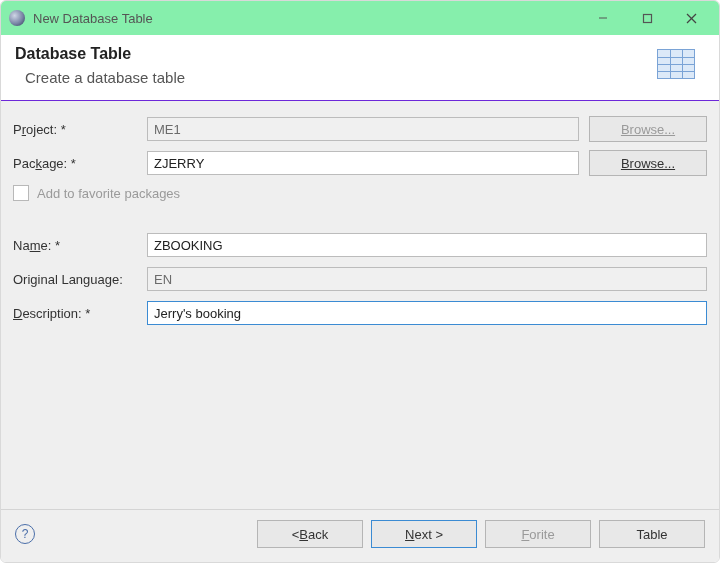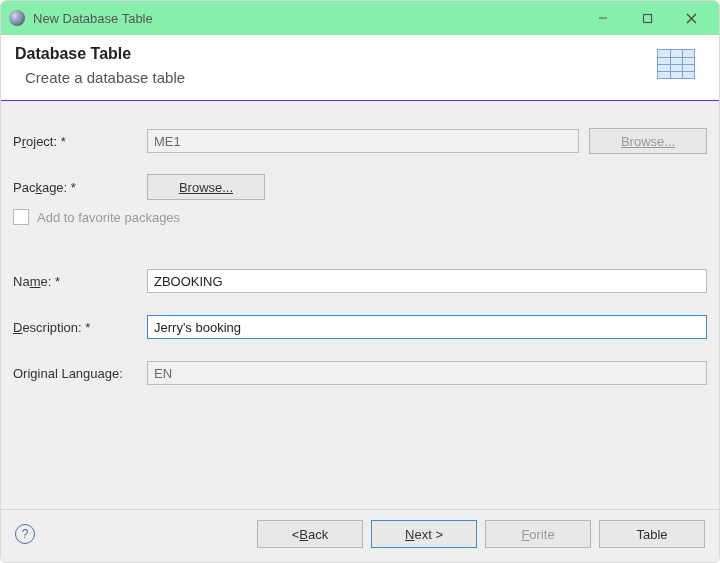--- a/index.html
+++ b/index.html
@@ -29,21 +29,21 @@
   .wiz-header .titles{flex:1;}
   .wiz-header h1{margin:0 0 6px 0;font-size:16px;font-weight:700;color:#222;}
   .wiz-header .sub{margin:0 0 0 10px;font-size:15px;color:#555;}
   .wiz-icon{width:42px;height:34px;margin-top:4px;flex:0 0 auto;}
   .wiz-icon .tbl{width:36px;height:28px;border:1px solid #7aa3d6;background:#dce9f8;position:relative;}
   .wiz-icon .tbl::before,.wiz-icon .tbl::after{content:"";position:absolute;background:#7aa3d6;}
   .wiz-icon .tbl::before{left:0;right:0;top:7px;height:1px;box-shadow:0 7px 0 #7aa3d6,0 14px 0 #7aa3d6;}
   .wiz-icon .tbl::after{top:0;bottom:0;left:12px;width:1px;box-shadow:12px 0 0 #7aa3d6;}
   
   .form-area{flex:1 1 auto;background:var(--bg);padding:14px 12px 8px 12px;display:flex;flex-direction:column;gap:6px;overflow:hidden;}
-  .row{display:flex;align-items:center;gap:10px;min-height:28px;margin-top:12px;}
+  .row{display:flex;align-items:center;gap:10px;min-height:28px;}
   .row label{width:124px;flex:0 0 124px;color:#333;}
   .row label .ul{text-decoration:underline;}
   .row input[type=text]{flex:1 1 auto;height:24px;box-sizing:border-box;border:1px solid var(--border);background:var(--input-bg);padding:0 6px;font:inherit;color:#222;}
   .row input[readonly]{background:var(--input-readonly);color:#6b6b6b;}
   .row input.focused{border:1px solid var(--focus);outline:1px solid var(--focus);outline-offset:-1px;}
   .row .btn{flex:0 0 118px;height:26px;border:1px solid var(--button-border);background:var(--button-bg);font:inherit;color:#333;text-decoration:underline;}
   .row .btn.disabled{color:#9a9a9a;}
   .chkrow{display:flex;align-items:flex-end;gap:8px;padding:2px 0 8px 0;color:#9a9a9a;}
   .chkbox{width:14px;height:14px;border:1px solid #b8b8b8;background:#fff;}
   .divider{height:10px;}
@@ -96,43 +96,44 @@
   <div class="form-area">
 
     <div class="row">
       <label><span>P</span><span class="ul">r</span><span>oject: *</span></label>
       <input type="text" readonly="" value="ME1" style="">
       <button class="btn disabled">Browse...</button>
     </div>
 
     <div class="row">
       <label><span>Pac</span><span class="ul">k</span><span>age: *</span></label>
+      <input type="text" value="ZJERRY" style="">
       <button class="btn">Browse...</button>
     </div>
 
     <div class="chkrow">
       <div class="chkbox"></div>
       <span><span>Add to fa</span><span class="ul">v</span><span>orite packages</span></span>
     </div>
 
     <div class="divider"></div>
 
     <div class="row">
       <label><span>Na</span><span class="ul">m</span><span>e: *</span></label>
       <input type="text" value="ZBOOKING" style="">
     </div>
 
     <div class="row">
-      <label><span></span><span class="ul">D</span><span>escription: *</span></label>
-      <input type="text" class="focused" value="Jerry's booking" style="">
+      <label>Original Language:</label>
+      <input type="text" readonly="" value="EN" style="">
     </div>
 
     <div class="row">
-      <label>Original Language:</label>
-      <input type="text" readonly="" value="EN" style="">
+      <label><span></span><span class="ul">D</span><span>escription: *</span></label>
+      <input type="text" class="focused" value="Jerry's booking" style="">
     </div>
 
   </div>
 
   <div class="footer">
     <div class="help-icon">?</div>
     <div class="spacer"></div>
     <button class="wizbtn">
         <span>&lt; </span>
         <span class="ul" style="text-decoration:underline">B</span>

